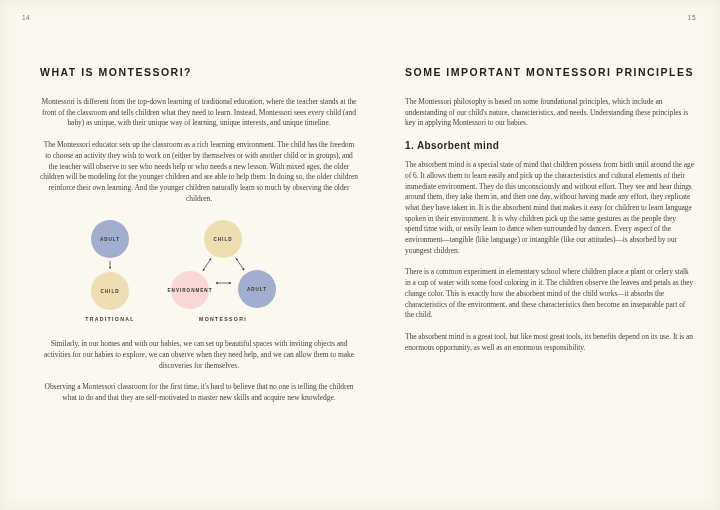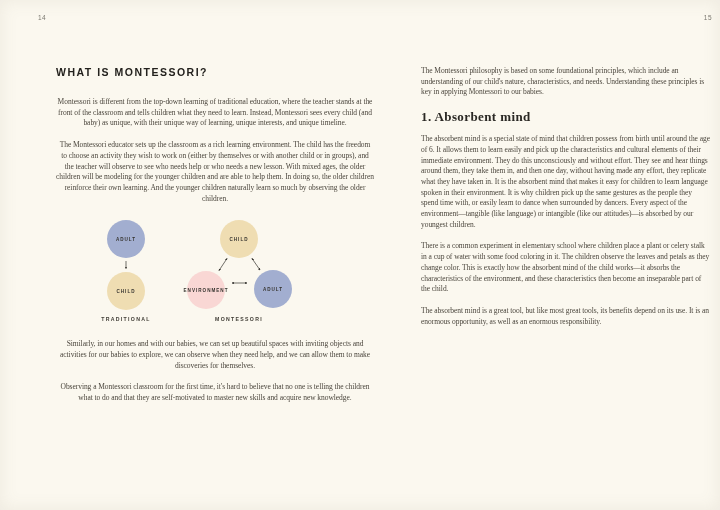--- a/index.html
+++ b/index.html
@@ -8,21 +8,20 @@
     background: #fbf8ef;
     font-family: "Liberation Serif", serif;
     color: #4a453c;
     overflow: hidden;
   }
   .spread {
     position: relative;
     width: 720px; height: 510px;
     display: flex;
     box-shadow: inset 0 0 18px rgba(120,110,90,0.10);
-    padding-left: 16px;
   }
   .page { position: relative; height: 510px; }
   .page-left  { width: 360px; padding: 66px 5px 0 40px; }
   .page-right { width: 360px; padding: 66px 28px 0 45px; }
   .page-num {
     position: absolute; top: 14px;
     font-family: "Liberation Sans", sans-serif;
     font-size: 6.5px; letter-spacing: 0.5px; color: #7a776f;
   }
   .page-num.pn-left  { left: 22px; }
@@ -39,23 +38,23 @@
   p.body-text {
     font-size: 7.5px;
     line-height: 10.7px;
     letter-spacing: -0.05px;
     margin-bottom: 11px;
     text-align: left;
   }
   .page-left p.body-text  { width: 318px; text-align: center; }
   .page-right p.body-text { width: 290px; }
   h2.sub-heading {
-    font-family: Liberation Serif, serif;
+    font-family: Liberation Sans, sans-serif;
     font-weight: 700;
-    font-size: 13px;
+    font-size: 10px;
     letter-spacing: 0.4px;
     color: #2a2824;
     margin: 10px 0 9px 0;
   }
   .diagram-wrap { margin: 3px 0 9px 0; width: 316px; }
   .diagram-wrap svg { display: block; }
   .circle-label {
     font-family: "Liberation Sans", sans-serif;
     font-weight: 700;
     font-size: 4.6px;
@@ -142,20 +141,21 @@
       </svg>
     </div>
 
     <p class="body-text">Similarly, in our homes and with our babies, we can set up beautiful spaces with inviting objects and activities for our babies to explore, we can observe when they need help, and we can allow them to make discoveries for themselves.</p>
     <p class="body-text">Observing a Montessori classroom for the first time, it's hard to believe that no one is telling the children what to do and that they are self-motivated to master new skills and acquire new knowledge.</p>
   </div>
 
   <div class="page page-right">
     <div class="page-num pn-right">15</div>
 
+    <h1>SOME IMPORTANT MONTESSORI PRINCIPLES</h1>
 
     <p class="body-text">The Montessori philosophy is based on some foundational principles, which include an understanding of our child's nature, characteristics, and needs. Understanding these principles is key in applying Montessori to our babies.</p>
 
     <h2 class="sub-heading">1. Absorbent mind</h2>
 
     <p class="body-text">The absorbent mind is a special state of mind that children possess from birth until around the age of 6. It allows them to learn easily and pick up the characteristics and cultural elements of their immediate environment. They do this unconsciously and without effort. They see and hear things around them, they take them in, and then one day, without having made any effort, they replicate what they have taken in. It is the absorbent mind that makes it easy for children to learn language spoken in their environment. It is why children pick up the same gestures as the people they spend time with, or easily learn to dance when surrounded by dancers. Every aspect of the environment—tangible (like language) or intangible (like our attitudes)—is absorbed by our youngest children.</p>
     <p class="body-text">There is a common experiment in elementary school where children place a plant or celery stalk in a cup of water with some food coloring in it. The children observe the leaves and petals as they change color. This is exactly how the absorbent mind of the child works—it absorbs the characteristics of the environment, and these characteristics then become an inseparable part of the child.</p>
     <p class="body-text">The absorbent mind is a great tool, but like most great tools, its benefits depend on its use. It is an enormous opportunity, as well as an enormous responsibility.</p>
 
   </div>

